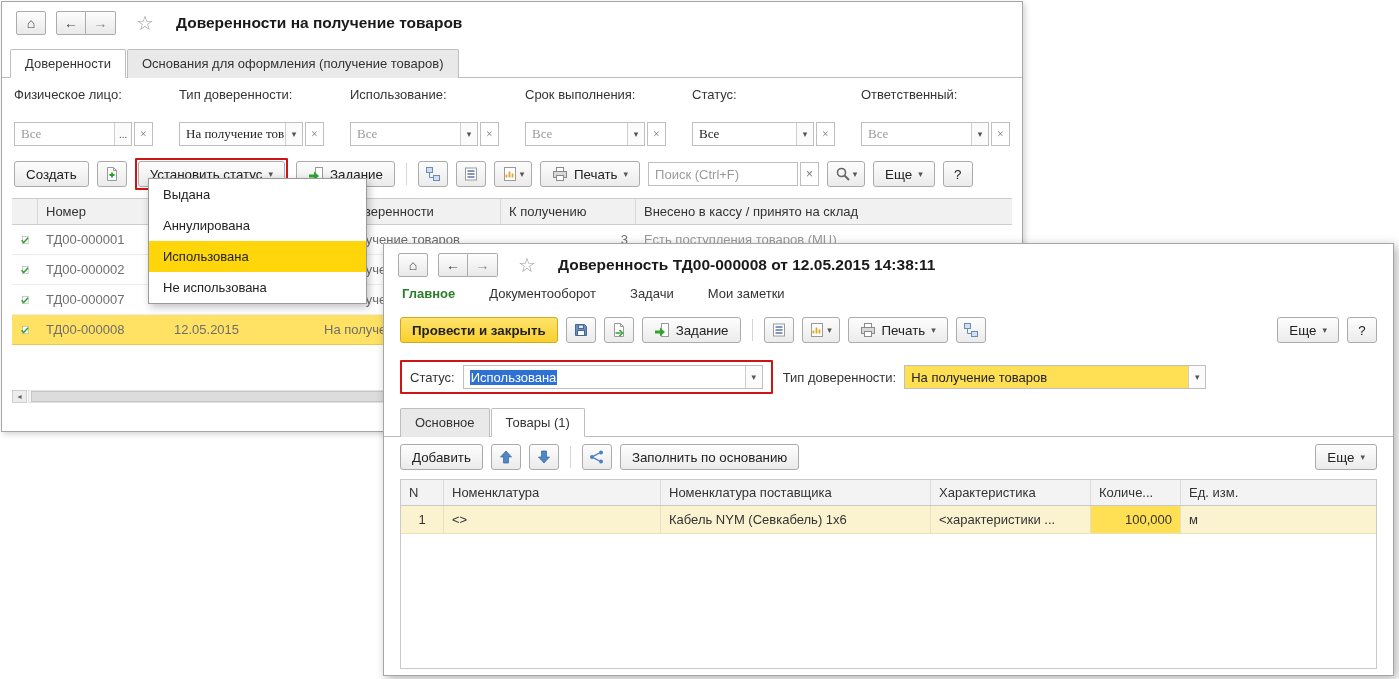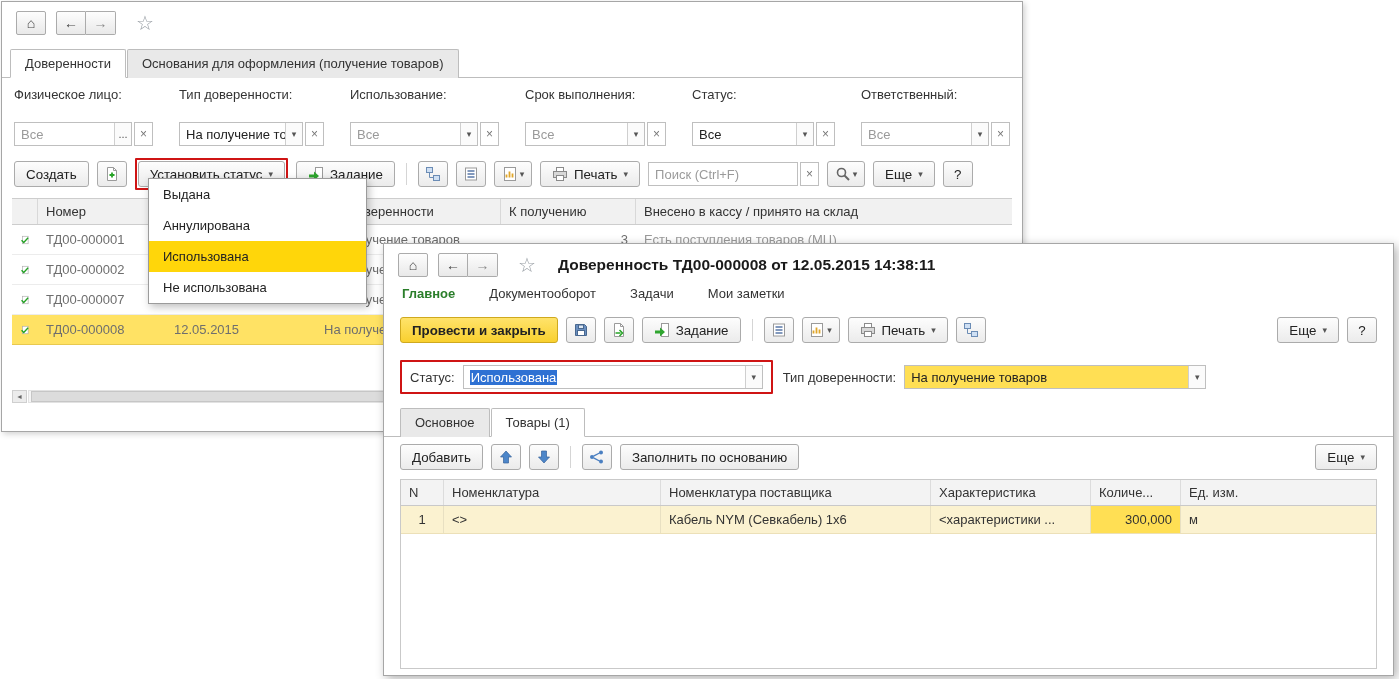--- a/index.html
+++ b/index.html
@@ -26,21 +26,21 @@
   .tabstrip { display:flex; padding:0 8px; border-bottom:1px solid #bdbdbd; margin-top:8px; }
   .tab { border:1px solid #bdbdbd; border-bottom:none; padding:6px 14px; margin-right:1px;
          background:#e9e9e9; border-radius:2px 2px 0 0; position:relative; top:1px; color:#333;
          white-space:nowrap; }
   .tab.active { background:#fff; border-bottom:1px solid #fff; }
 
   
   .filters { display:flex; gap:26px; padding:9px 12px 6px; }
   .filter { display:flex; flex-direction:column; gap:20px; }
   .flabel { color:#333; white-space:nowrap; }
-  .combo-row { display:flex; gap:2px; align-items:center; }
+  .combo-row { display:flex; gap:2px; align-items:center;font-family:Liberation Serif, serif; }
   .combo { display:flex; align-items:center; border:1px solid #bfbfbf; background:#fff; height:24px; }
   .combo .val { flex:1; padding:0 6px; color:#9a9a9a; white-space:nowrap; overflow:hidden; }
   .combo .val.strong { color:#222; }
   .combo .btn-in { width:17px; align-self:stretch; border-left:1px solid #cfcfcf;
                    display:flex; align-items:center; justify-content:center;
                    font-size:9px; color:#555; background:#fbfbfb; }
   .mini-x { width:19px; height:24px; border:1px solid #bfbfbf; background:#fff; color:#777;
             display:flex; align-items:center; justify-content:center; font-size:12px; }
 
   
@@ -131,20 +131,21 @@
       </div>
       <div class="navpair">
         <div class="btn-nav">
           <span>←</span>
         </div>
         <div class="btn-nav">
           <span>→</span>
         </div>
       </div>
       <span class="star">☆</span>
+      <span class="wtitle">Доверенности на получение товаров</span>
     </div>
 
     <div class="tabstrip">
       <div class="tab active">Доверенности</div>
       <div class="tab">Основания для оформления (получение товаров)</div>
     </div>
 
     <div class="filters">
       <div class="filter">
         <span class="flabel">Физическое лицо:</span>
@@ -567,18 +568,18 @@
         <div class="cell">Номенклатура поставщика</div>
         <div class="cell">Характеристика</div>
         <div class="cell">Количе...</div>
         <div class="cell">Ед. изм.</div>
       </div>
       <div class="it-row data">
         <div class="cell center">1</div>
         <div class="cell">&lt;&gt;</div>
         <div class="cell">Кабель NYM (Севкабель) 1х6</div>
         <div class="cell placeholder">&lt;характеристики ...</div>
-        <div class="cell right qtycell">300,000</div>
+        <div class="cell right qtycell">100,000</div>
         <div class="cell">м</div>
       </div>
     </div>
   </section>
 </div>
 
 </body></html>

